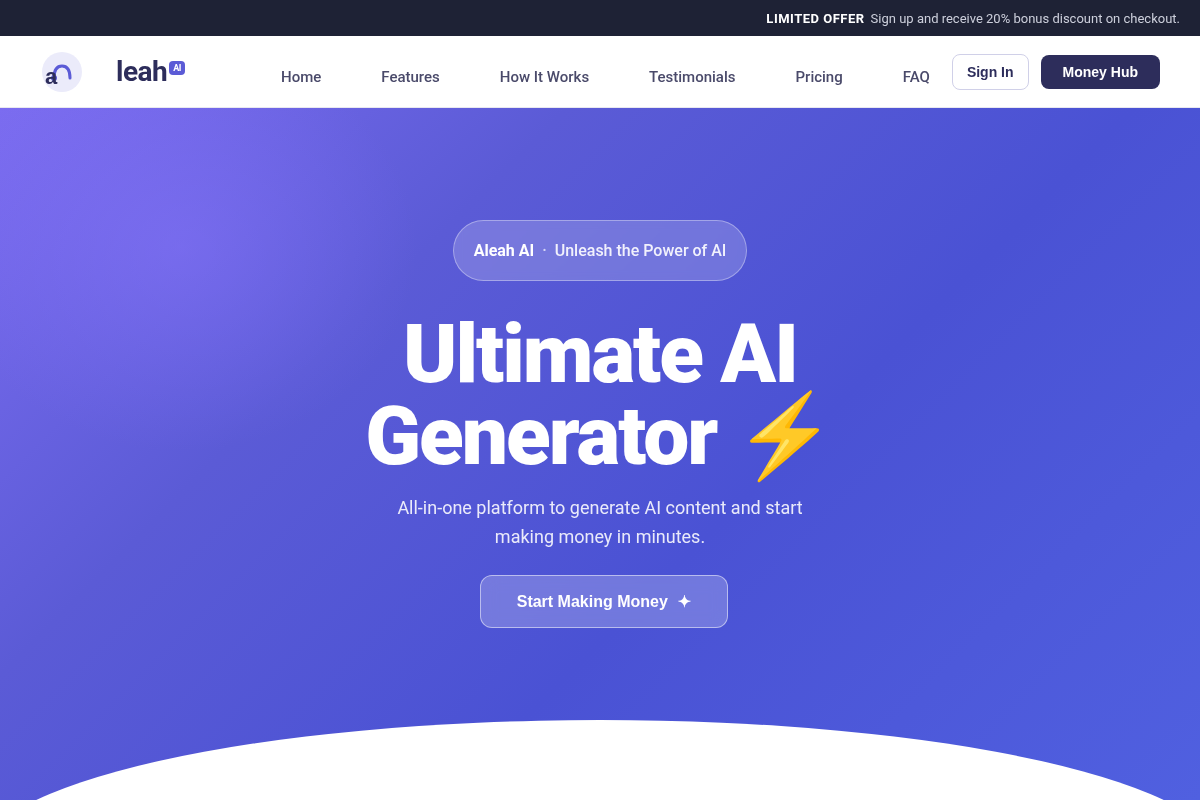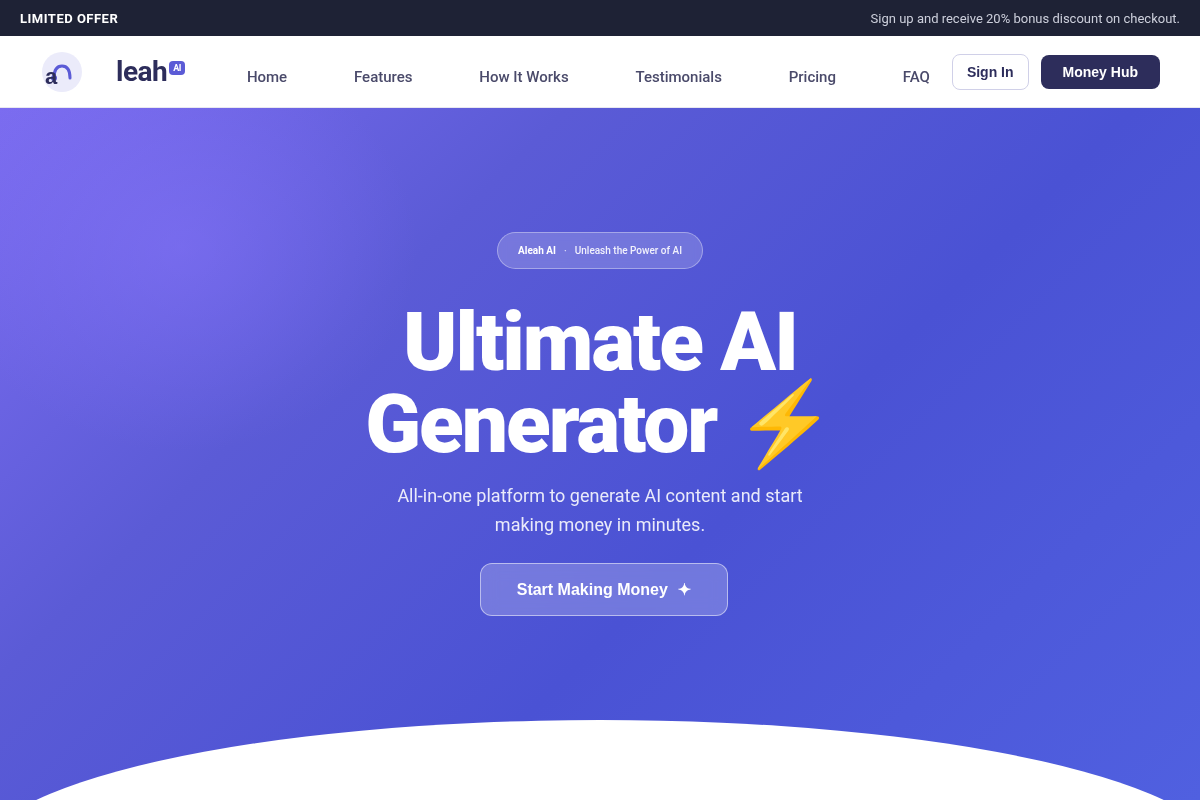--- a/index.html
+++ b/index.html
@@ -19,21 +19,21 @@
     
     .announcement-bar {
       background: #1e2235;
       color: #ffffff;
       text-align: center;
       padding: 8px 20px;
       font-size: 13px;
       height: 36px;
       display: flex;
       align-items: center;
-      justify-content: space-between;
+      justify-content: flex-end;
       gap: 6px;
     }
 
     .announcement-bar .offer-label {
       font-weight: 700;
       letter-spacing: 0.5px;
     }
 
     .announcement-bar .offer-text {
       font-weight: 400;
@@ -78,21 +78,21 @@
       border-radius: 4px;
       margin-left: 2px;
       vertical-align: super;
     }
 
     .nav-links {
       display: flex;
       align-items: center;
       gap: 16px;
       flex: 1;
-      justify-content: space-between;
+      justify-content: flex-end;
       margin-top: 11px;
     }
 
     .nav-link {
       color: #4a4a6a;
       text-decoration: none;
       font-size: 15px;
       font-weight: 500;
       padding: 8px 22px;
       border-radius: 8px;
@@ -160,23 +160,23 @@
       right: -2%;
       height: 140px;
       background: #ffffff;
       border-radius: 50% 50% 0 0 / 100% 100% 0 0;
     }
 
     .hero-badge {
       background: rgba(255, 255, 255, 0.18);
       border: 1px solid rgba(255, 255, 255, 0.35);
       color: #ffffff;
-      padding: 12px 20px;
+      padding: 20px 20px;
       border-radius: 50px;
-      font-size: 10px;
+      font-size: 16px;
       font-weight: 500;
       margin-bottom: 32px;
       display: flex;
       align-items: center;
       gap: 8px;
       backdrop-filter: blur(4px);
     }
 
     .hero-badge .badge-name {
       font-weight: 700;

